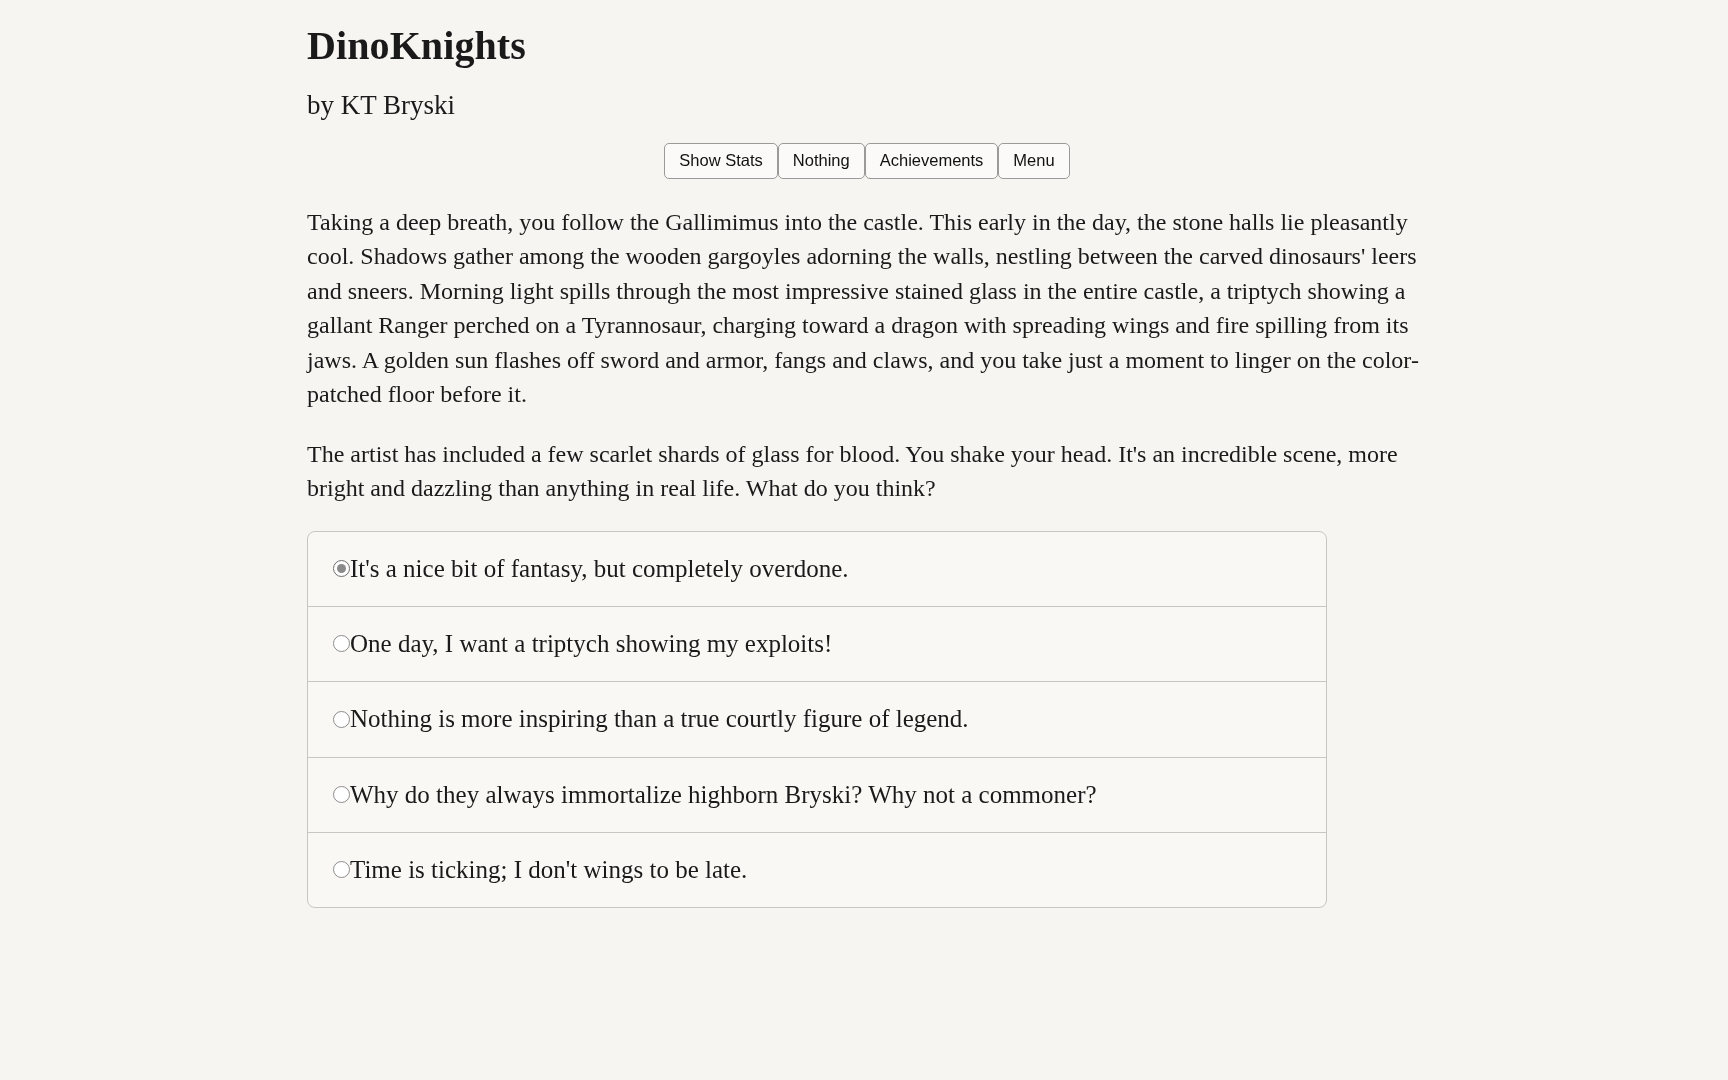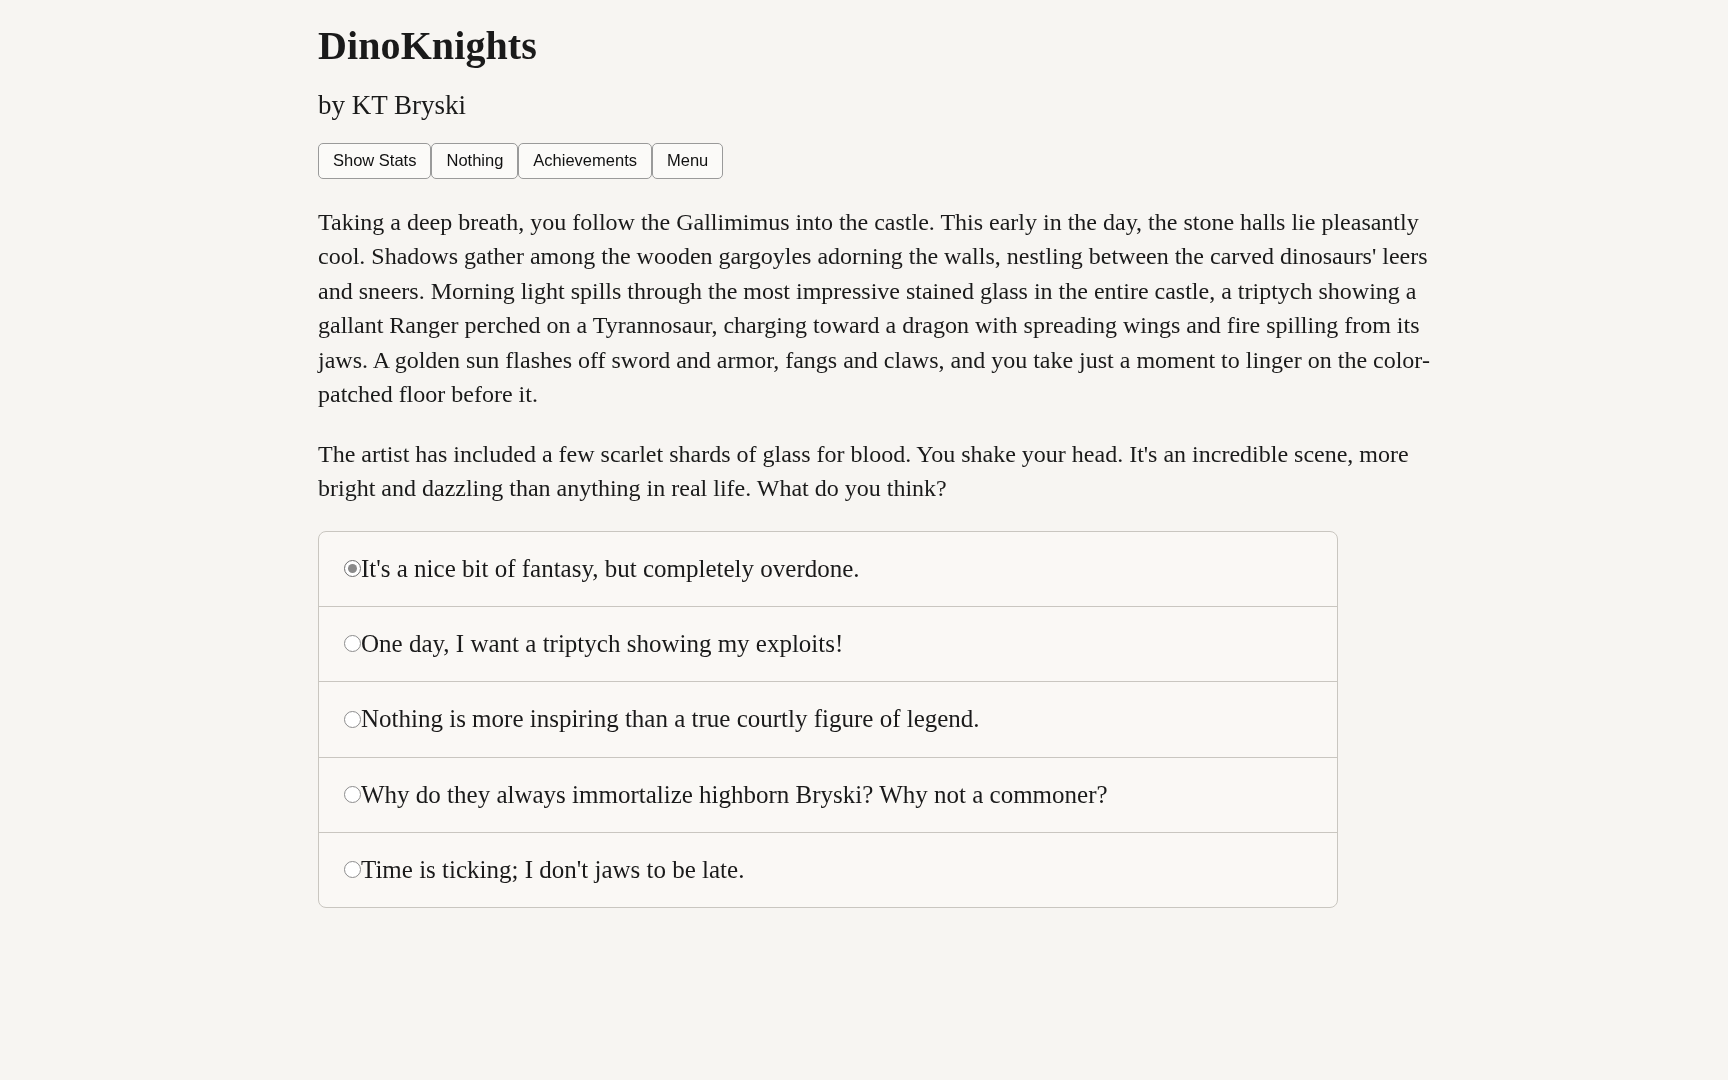--- a/index.html
+++ b/index.html
@@ -9,21 +9,21 @@
   }
   body {
     width: 1728px;
     height: 1080px;
     font-family: "Liberation Serif", "DejaVu Serif", serif;
     color: #1a1a1a;
     overflow: hidden;
   }
   .page {
     box-sizing: border-box;
-    padding: 22px 0 0 15px;
+    padding: 22px 0 0 4px;
     width: 1728px;
   }
   .inner {
     width: 1120px;
     margin-left: 303px;
   }
   .game-title {
     font-size: 40px;
     font-weight: 700;
     line-height: 1.2;
@@ -32,20 +32,21 @@
   }
   .byline {
     font-size: 27px;
     font-weight: 400;
     margin: 20px 0 0 0;
   }
   .button-row {
     margin: 22px 0 0 0;
     display: flex;
     align-items: center;
+    justify-content: center;
   }
   .ui-button {
     font-family: "Liberation Sans", sans-serif;
     font-size: 16.5px;
     line-height: 1;
     color: #111;
     background: #fbfaf8;
     border: 1px solid #9a9a9a;
     border-radius: 5px;
     padding: 8px 14px 9px 14px;
@@ -140,18 +141,18 @@
       <div class="choice">
         <span class="radio"></span>
         <span class="choice-label">Nothing is more inspiring than a true courtly figure of legend.</span>
       </div>
       <div class="choice">
         <span class="radio"></span>
         <span class="choice-label">Why do they always immortalize highborn Bryski? Why not a commoner?</span>
       </div>
       <div class="choice">
         <span class="radio"></span>
-        <span class="choice-label">Time is ticking; I don't jaws to be late.</span>
+        <span class="choice-label">Time is ticking; I don't wings to be late.</span>
       </div>
     </div>
 
   </div>
 </div>
 
 </body></html>

